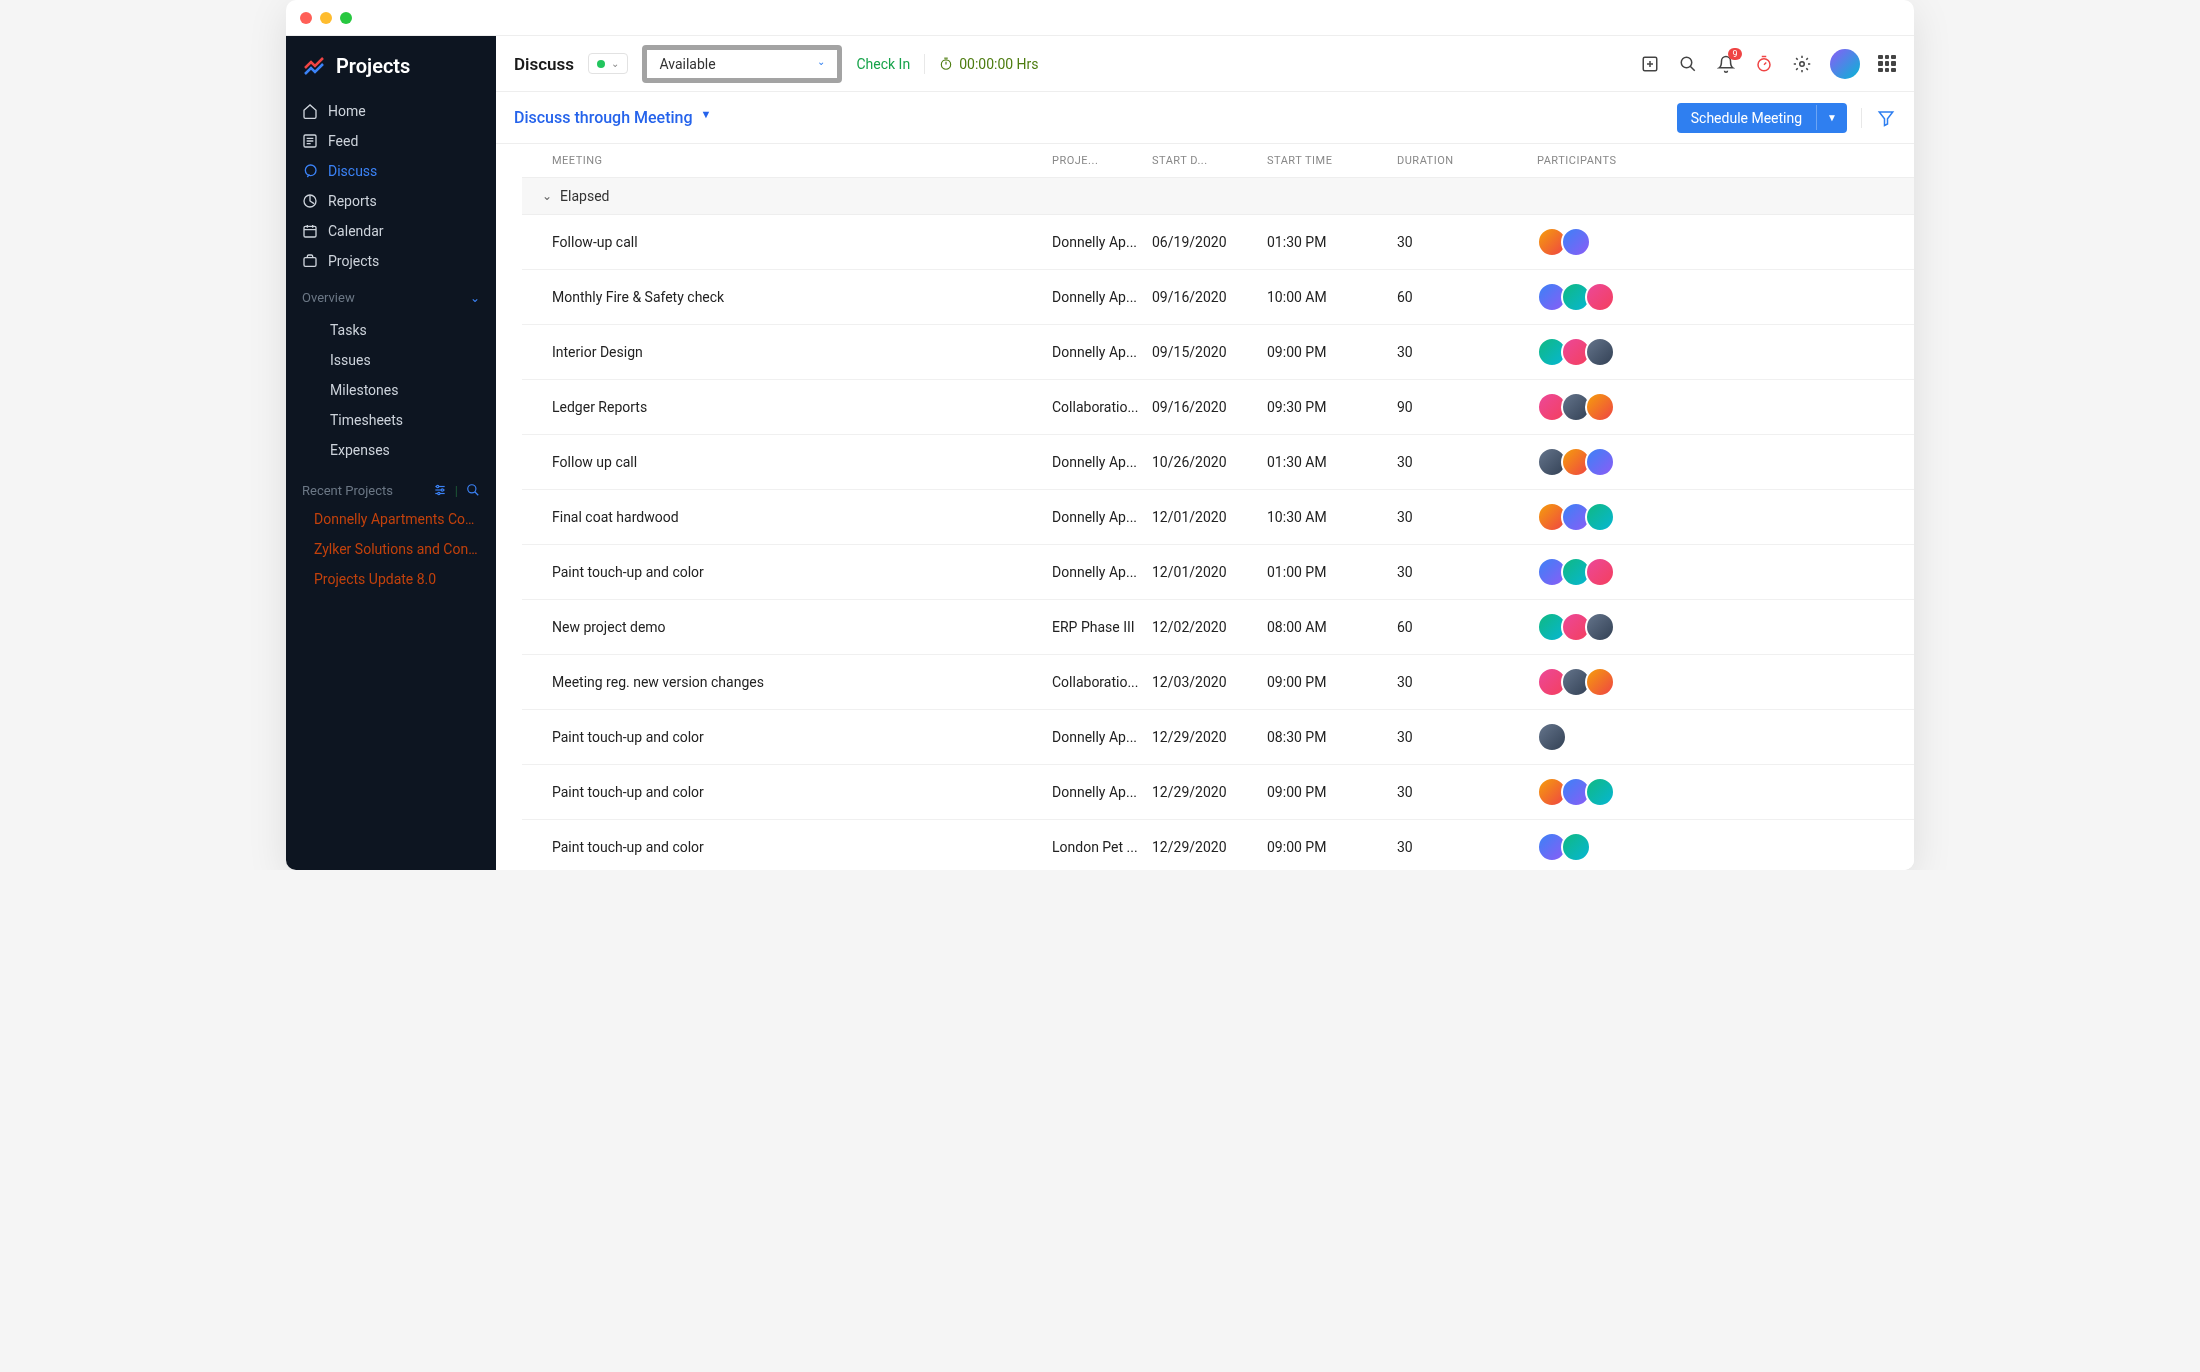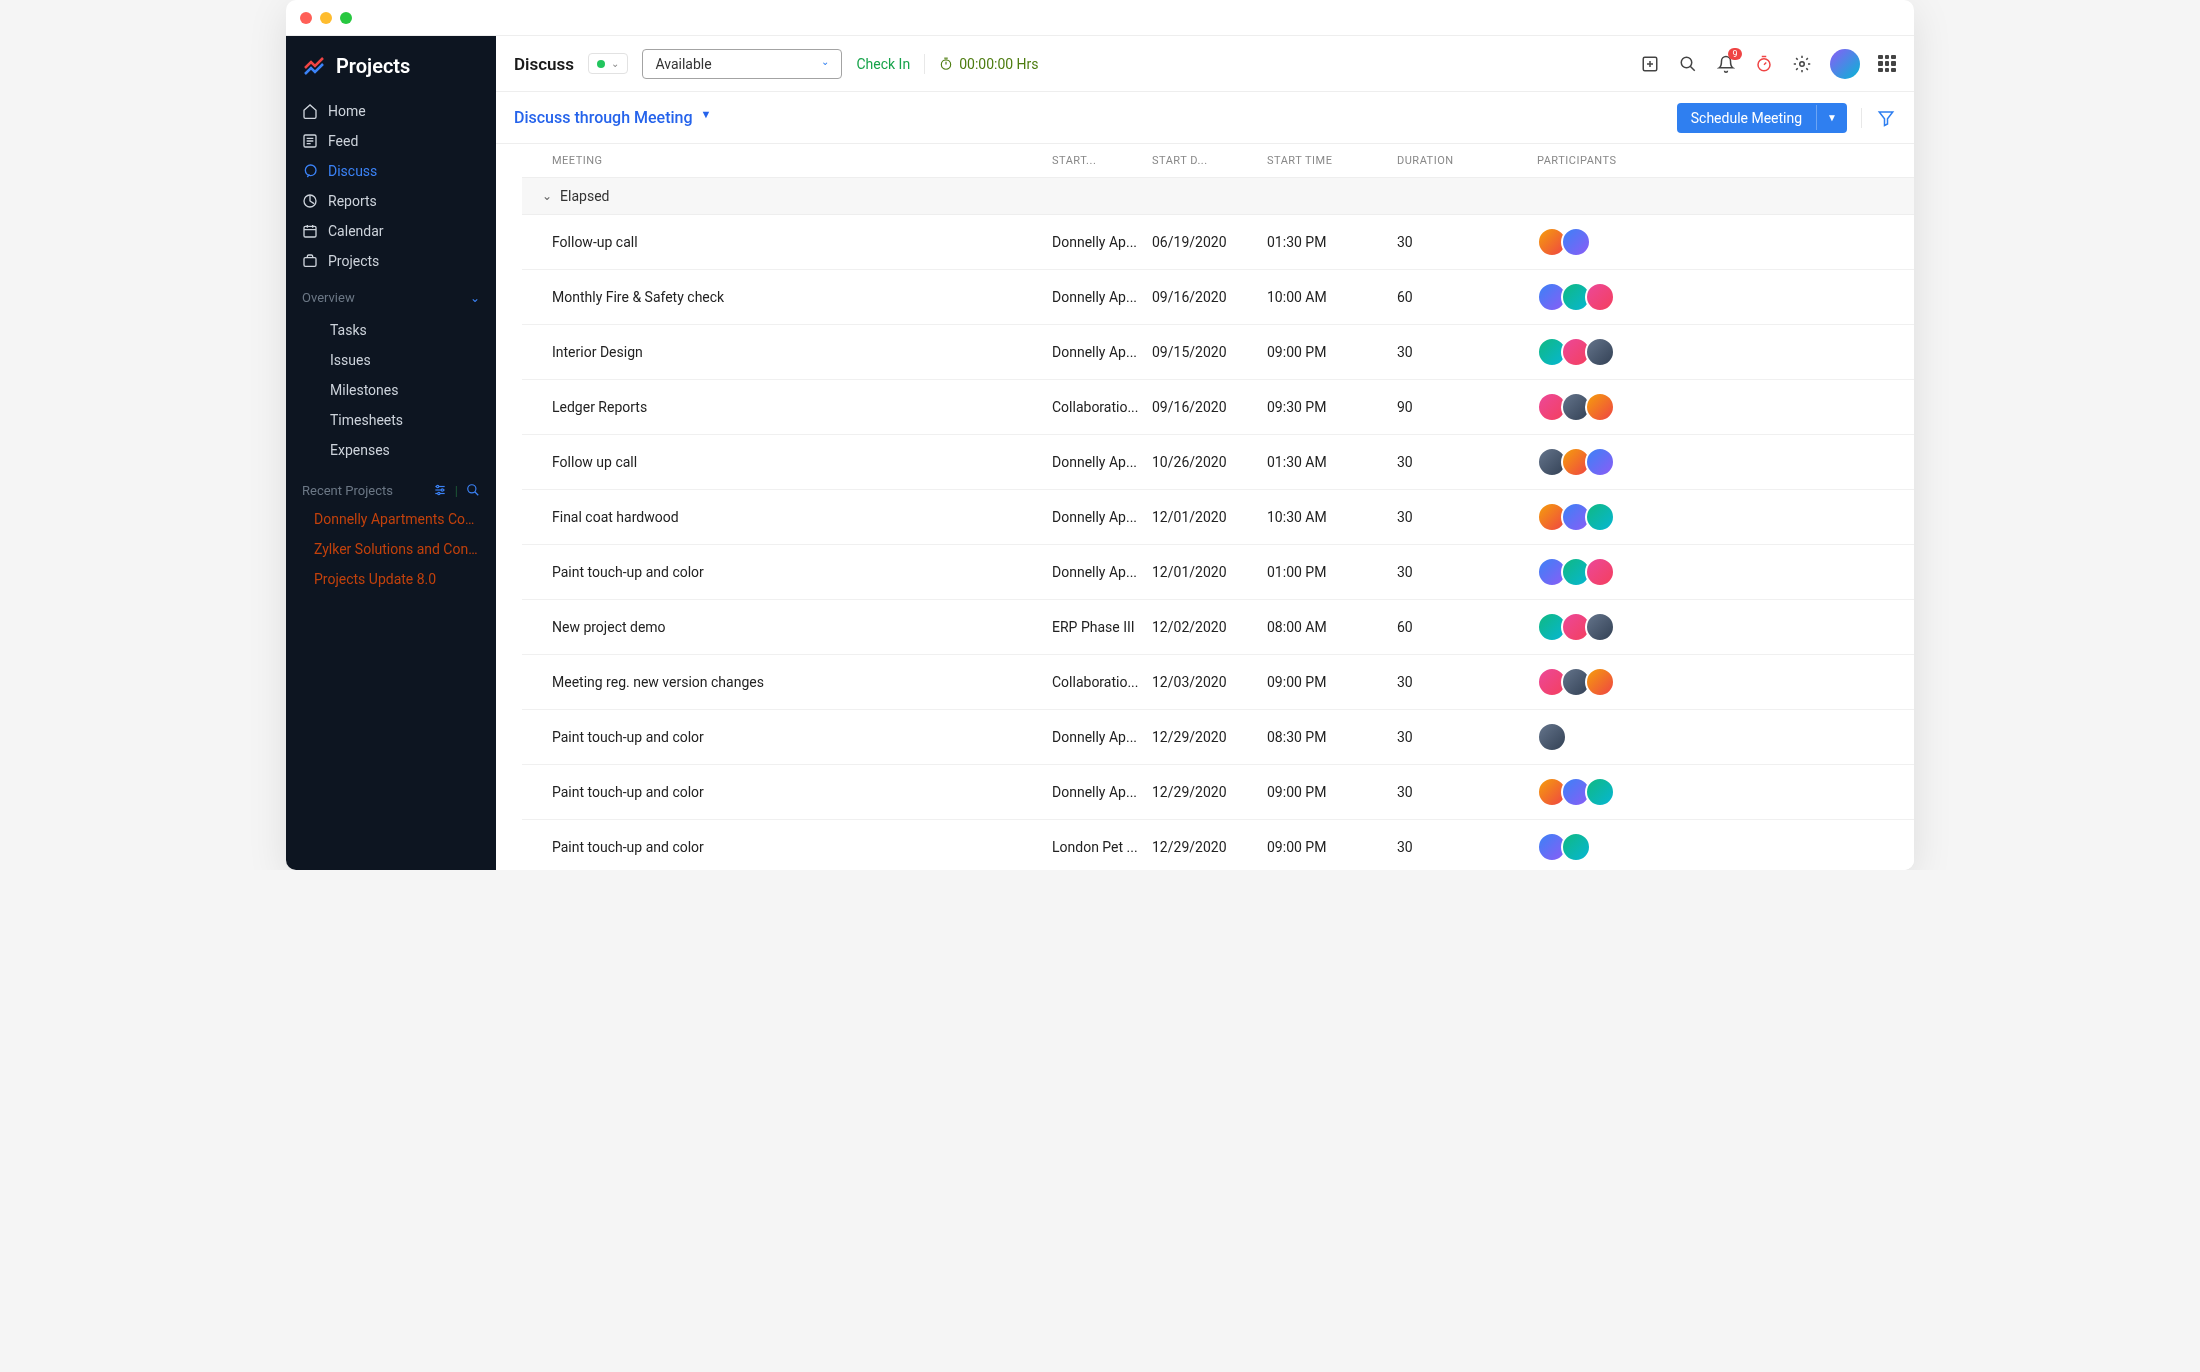--- a/index.html
+++ b/index.html
@@ -24,21 +24,21 @@
 .sub-nav .nav-item { padding-left: 44px; color: #cdd3db; }
 .recent-hdr { display: flex; align-items: center; justify-content: space-between; padding: 14px 16px 6px; color: #6b7785; font-size: 13px; }
 .recent-hdr .mini-icons { display: flex; gap: 8px; color: #3b82f6; }
 .recent-item { padding: 7px 16px 7px 28px; color: #c2410c; white-space: nowrap; overflow: hidden; text-overflow: ellipsis; cursor: pointer; }
 .main { flex: 1; display: flex; flex-direction: column; background: #fff; overflow: hidden; }
 .topbar { height: 56px; display: flex; align-items: center; padding: 0 18px; border-bottom: 1px solid #eee; gap: 14px; }
 .page-title { font-size: 17px; font-weight: 600; color: #1a1a1a; }
 .status-pill { display: flex; align-items: center; gap: 6px; border: 1px solid #e2e2e2; border-radius: 4px; padding: 4px 8px; cursor: pointer; }
 .status-dot { width: 8px; height: 8px; border-radius: 50%; background: #22c55e; }
 .caret { font-size: 10px; color: #888; }
-.select-box { border: 1px solid #a3a3a3; border-radius: 4px; padding: 6px 12px; min-width: 200px; display: flex; justify-content: space-between; align-items: flex-start; color: #333; cursor: pointer; font-size: 14px; gap: 16px; }
+.select-box { border: 5px solid #a3a3a3; border-radius: 4px; padding: 6px 12px; min-width: 200px; display: flex; justify-content: space-between; align-items: flex-start; color: #333; cursor: pointer; font-size: 14px; gap: 16px; }
 .checkin { color: #16a34a; font-size: 14px; cursor: pointer; }
 .timer { color: #4d7c0f; font-size: 14px; display: flex; align-items: center; gap: 6px; }
 .divider-v { width: 1px; height: 20px; background: #e8e8e8; }
 .topbar-spacer { flex: 1; }
 .topbar-icons { display: flex; align-items: center; gap: 18px; }
 .tb-icon { width: 20px; height: 20px; color: #444; cursor: pointer; position: relative; display:flex; align-items:center; justify-content:center; }
 .badge { position: absolute; top: -6px; right: -6px; background: #ef4444; color: #fff; font-size: 9px; border-radius: 8px; padding: 1px 4px; min-width: 14px; text-align: center; }
 .avatar-sm { width: 30px; height: 30px; border-radius: 50%; background: linear-gradient(135deg,#8b5cf6,#06b6d4); cursor: pointer; }
 .apps-grid { width: 18px; height: 18px; display: grid; grid-template-columns: repeat(3,1fr); grid-template-rows: repeat(3,1fr); gap: 2px; cursor: pointer; }
 .apps-grid span { background: #444; border-radius: 1px; }
@@ -282,21 +282,21 @@
               <svg width="18" height="18" viewBox="0 0 24 24" fill="none" stroke="currentColor" stroke-width="2">
                 <polygon points="3 4 21 4 14 13 14 20 10 22 10 13 3 4"></polygon>
               </svg>
             </div>
         </div>
       </div>
 
       <div class="table-wrap">
         <div class="thead">
           <div>MEETING</div>
-          <div>START...</div>
+          <div>PROJE...</div>
           <div>START D...</div>
           <div>START TIME</div>
           <div>DURATION</div>
           <div>PARTICIPANTS</div>
         </div>
         <div class="group-row">
           <span class="chev">⌄</span>
           <span>Elapsed</span>
         </div>
         <div id="rows">

